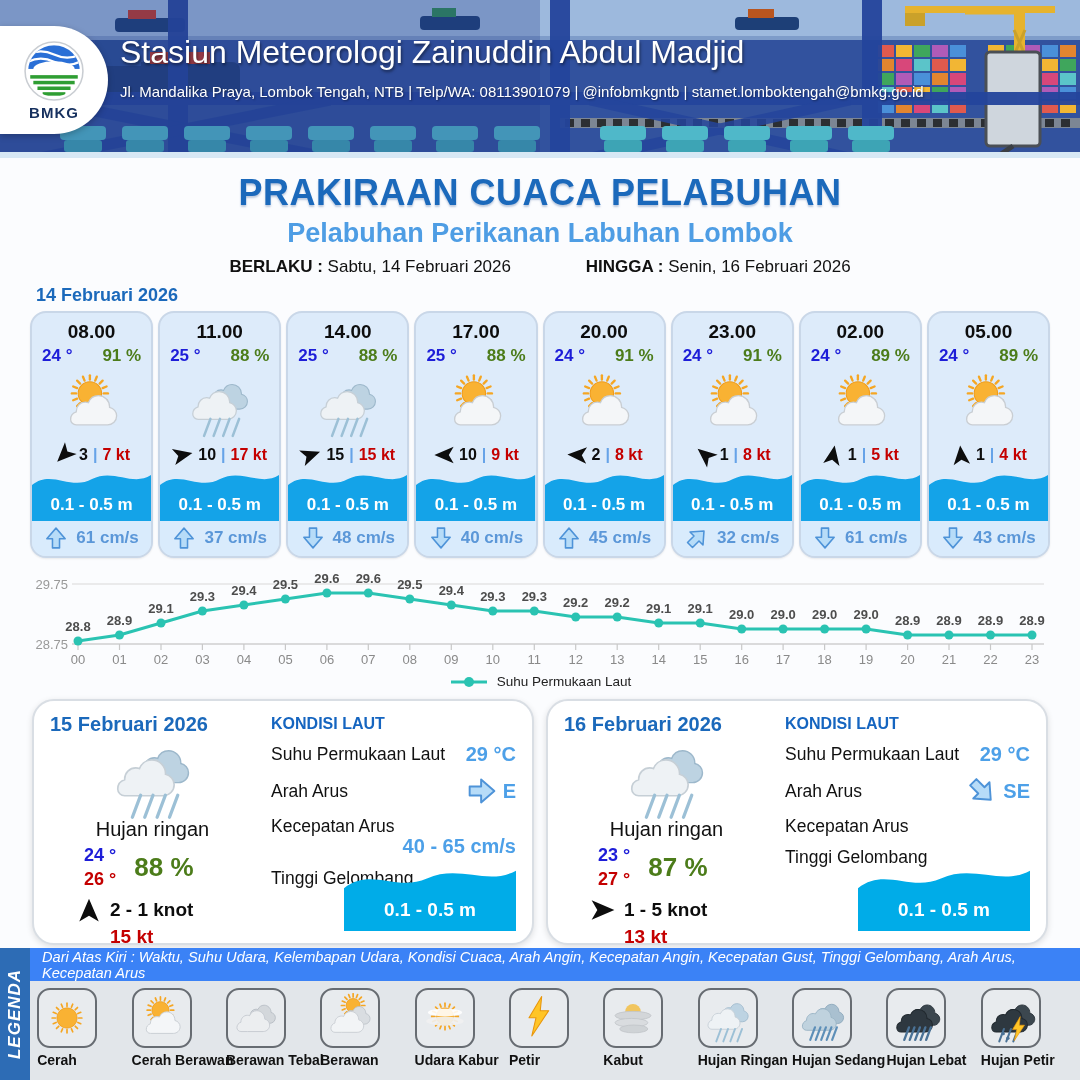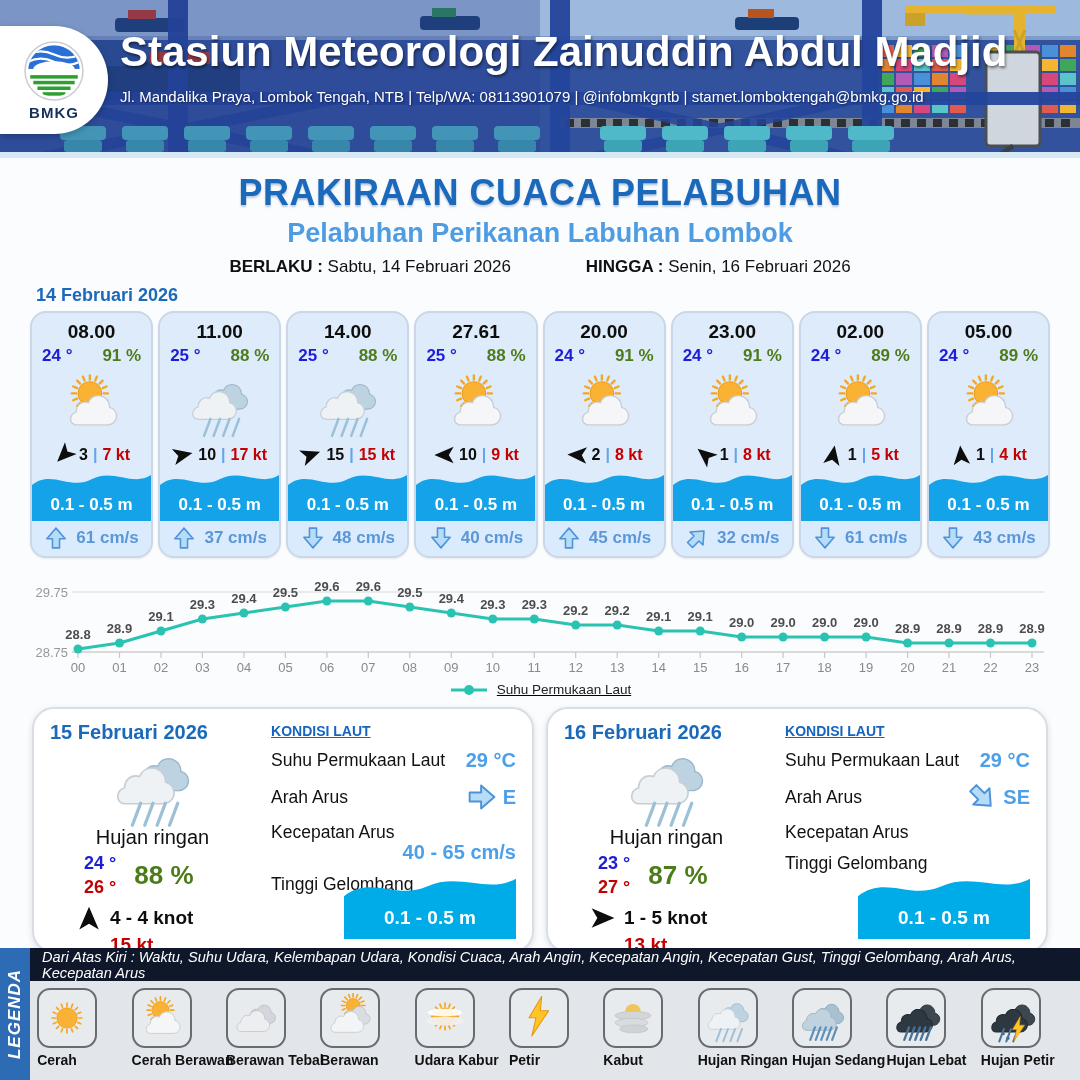--- a/index.html
+++ b/index.html
@@ -10,21 +10,21 @@
   
   .hdr{position:relative;width:100%;height:158px;background:#30509c;overflow:hidden;}
   .hdr-bg{position:absolute;inset:0;width:100%;height:100%;display:block;}
   .logo-badge{position:absolute;left:0;top:26px;width:108px;height:108px;background:#fff;
               border-radius:0 54px 54px 0;display:flex;flex-direction:column;align-items:center;
               justify-content:center;box-shadow:0 2px 6px rgba(0,0,0,.25);z-index:3;}
   .logo-badge svg{width:62px;height:62px;display:block;}
   .logo-text{font-weight:bold;font-size:15px;color:#16305e;letter-spacing:1px;margin-top:2px;}
   .hdr-text{position:absolute;left:120px;top:22px;z-index:3;color:#fff;}
   .hdr-org{font-weight:bold;font-size:17.5px;text-shadow:1px 1px 2px rgba(0,0,0,.45);}
-  .hdr-station{font-weight:bold;font-size:42px;margin-top:6px;text-shadow:1px 2px 3px rgba(0,0,0,.5);}
+  .hdr-station{font-weight:normal;font-size:32px;margin-top:12px;text-shadow:1px 2px 3px rgba(0,0,0,.5);}
   .hdr-address{font-size:15px;margin-top:12px;text-shadow:1px 1px 2px rgba(0,0,0,.45);}
 
   
   .titleblock{text-align:center;}
   .main-title{margin:14px 0 0;font-size:36px;font-weight:bold;color:#1b69bb;letter-spacing:.5px;
       text-shadow:0 2px 2px rgba(110,140,185,.45);}
   .sub-title{margin:4px 0 2px;font-size:27px;font-weight:bold;color:#4e9de4;}
   .valid-row{font-size:17px;color:#111;margin-top:8px;}
   .vl{font-weight:bold;}
   .hing{margin-left:70px;}
@@ -49,21 +49,21 @@
   .c-wave{margin-top:auto;position:relative;height:56px;}
   .c-wave svg{position:absolute;bottom:0;left:0;width:100%;height:56px;display:block;}
   .c-wave-t{position:absolute;bottom:6px;width:100%;text-align:center;color:#fff;
             font-weight:bold;font-size:17px;z-index:1;}
   .c-cur{height:36px;display:flex;align-items:center;justify-content:center;gap:8px;
          background:#d9ebfc;font-weight:bold;font-size:17px;color:#5b97d8;}
   .barrow{display:inline-flex;width:24px;height:24px;}
   .barrow svg{width:100%;height:100%;}
 
   
-  .chart-wrap{margin:16px 30px 0;text-decoration:underline;}
+  .chart-wrap{margin:8px 30px 0;}
   #chart svg{display:block;}
   .chart-legend{display:flex;justify-content:center;align-items:center;gap:8px;
                 font-size:13.5px;color:#222;margin-top:0;}
 
   
   .daycards{display:flex;gap:12px;margin:10px 32px 0;}
   .dcard{flex:1;height:246px;background:#fff;border:2px solid #d9dee4;border-radius:22px;
          box-shadow:0 2px 6px rgba(0,0,0,.12);display:flex;padding:12px 16px;}
   .d-left{width:44%;}
   .d-date{color:#1b69bb;font-weight:bold;font-size:20px;}
@@ -73,40 +73,40 @@
   .d-temps{display:flex;align-items:center;gap:18px;padding-left:34px;margin-top:2px;}
   .d-tcol{display:flex;flex-direction:column;font-weight:bold;font-size:18px;line-height:1.35;}
   .d-tmin{color:#1d1dd8;}
   .d-tmax{color:#c40000;}
   .d-hum{color:#4c7c1a;font-weight:bold;font-size:26px;}
   .d-wind{display:flex;align-items:center;gap:8px;font-weight:bold;font-size:19px;color:#0d0d0d;
           padding-left:26px;margin-top:5px;}
   .d-dart{width:26px;height:26px;}
   .d-gust{color:#c40000;font-weight:bold;font-size:19px;padding-left:60px;margin-top:3px;}
   .d-right{flex:1;padding-left:16px;position:relative;}
-  .d-sea-title{color:#1565c0;font-weight:bold;font-size:14px;margin:2px 0 10px;text-decoration:underline;}
+  .d-sea-title{color:#1565c0;font-weight:bold;font-size:16px;margin:2px 0 10px;}
   .sea-row{display:flex;justify-content:space-between;align-items:center;font-size:17.5px;
            color:#111;margin:10px 0;}
   .sea-val{color:#4da0e8;font-weight:bold;font-size:20px;}
   .sea-dir{display:flex;align-items:center;gap:6px;}
   .sea-arrow{display:inline-flex;width:30px;height:30px;}
   .sea-arrow svg{width:100%;height:100%;}
   .sea-speed-val{text-align:right;color:#4da0e8;font-weight:bold;font-size:20px;margin-top:-4px;}
   .d-waves{position:absolute;right:0;bottom:0;width:172px;height:72px;}
   .d-waves svg{position:absolute;inset:0;width:100%;height:100%;}
   .d-waves span{position:absolute;bottom:10px;width:100%;text-align:center;color:#fff;
                 font-weight:bold;font-size:19px;}
 
   
   .legend{position:absolute;left:0;right:0;bottom:0;height:132px;background:#e2e6ea;}
   .legend-bar{position:absolute;left:0;top:0;bottom:0;width:30px;background:#2d6cb5;
               display:flex;align-items:center;justify-content:center;}
   .legend-bar span{transform:rotate(-90deg);white-space:nowrap;color:#fff;font-weight:bold;
                    font-style:italic;font-size:17px;letter-spacing:1px;}
-  .legend-strip{margin-left:30px;height:33px;background:#0f172a;color:#fff;font-style:italic;
+  .legend-strip{margin-left:30px;height:33px;background:#3b82f6;color:#fff;font-style:italic;
                 font-size:14.6px;display:flex;align-items:center;padding-left:12px;}
   .legend-items{margin-left:30px;display:flex;justify-content:space-around;padding:7px 6px 0;}
   .legend-item{display:flex;flex-direction:column;width:92px;font-weight:bold;}
   .legend-box{width:60px;height:60px;border:2px solid #676c72;border-radius:13px;
               display:flex;align-items:center;justify-content:center;background:rgba(255,255,255,.22);}
   .legend-box svg{width:50px;height:50px;}
   .legend-label{font-size:14px;color:#111;margin-top:4px;white-space:nowrap;}
 </style>
 </head>
 <body>
@@ -454,21 +454,21 @@
         <span class="barrow" style="transform: rotate(180deg);">
             <svg viewBox="0 0 34 34">
               <path d="M17 3 L30 18 L22 18 L22 31 L12 31 L12 18 L4 18 Z" fill="#b7dcf8" stroke="#4e93d8" stroke-width="2.2" stroke-linejoin="round"></path>
             </svg>
           </span>
         <span class="c-cur-t">48 cm/s</span>
       </div>
     </div>
 
     <div class="card">
-      <div class="c-time">27.61</div>
+      <div class="c-time">17.00</div>
       <div class="c-th">
         <span class="c-temp">25 °</span>
         <span class="c-hum">88 %</span>
       </div>
       <div class="c-icon">
           <svg viewBox="0 0 64 64" xmlns="http://www.w3.org/2000/svg">
             <line x1="43.0" y1="22.0" x2="47.0" y2="22.0" stroke="#f5a623" stroke-width="2.2" stroke-linecap="round"></line>
             <line x1="42.0" y1="27.0" x2="45.7" y2="28.5" stroke="#f5a623" stroke-width="2.2" stroke-linecap="round"></line>
             <line x1="39.2" y1="31.2" x2="42.0" y2="34.0" stroke="#f5a623" stroke-width="2.2" stroke-linecap="round"></line>
             <line x1="35.0" y1="34.0" x2="36.5" y2="37.7" stroke="#f5a623" stroke-width="2.2" stroke-linecap="round"></line>
@@ -866,21 +866,21 @@
             <span class="d-tmax">26 °</span>
           </span>
           <span class="d-hum">88 %</span>
         </div>
         <div class="d-wind">
           <span class="dart d-dart" style="transform: rotate(-90deg);">
               <svg viewBox="0 0 32 32">
                 <path d="M2 28 L30 16 L2 4 L9 16 Z" fill="#0d0d0d"></path>
               </svg>
             </span>
-          <span>4 - 4 knot</span>
+          <span>2 - 1 knot</span>
         </div>
         <div class="d-gust">15 kt</div>
       </div>
       <div class="d-right">
         <div class="d-sea-title">KONDISI LAUT</div>
         <div class="sea-row">
           <span>Suhu Permukaan Laut</span>
           <span class="sea-val">29 °C</span>
         </div>
         <div class="sea-row">

